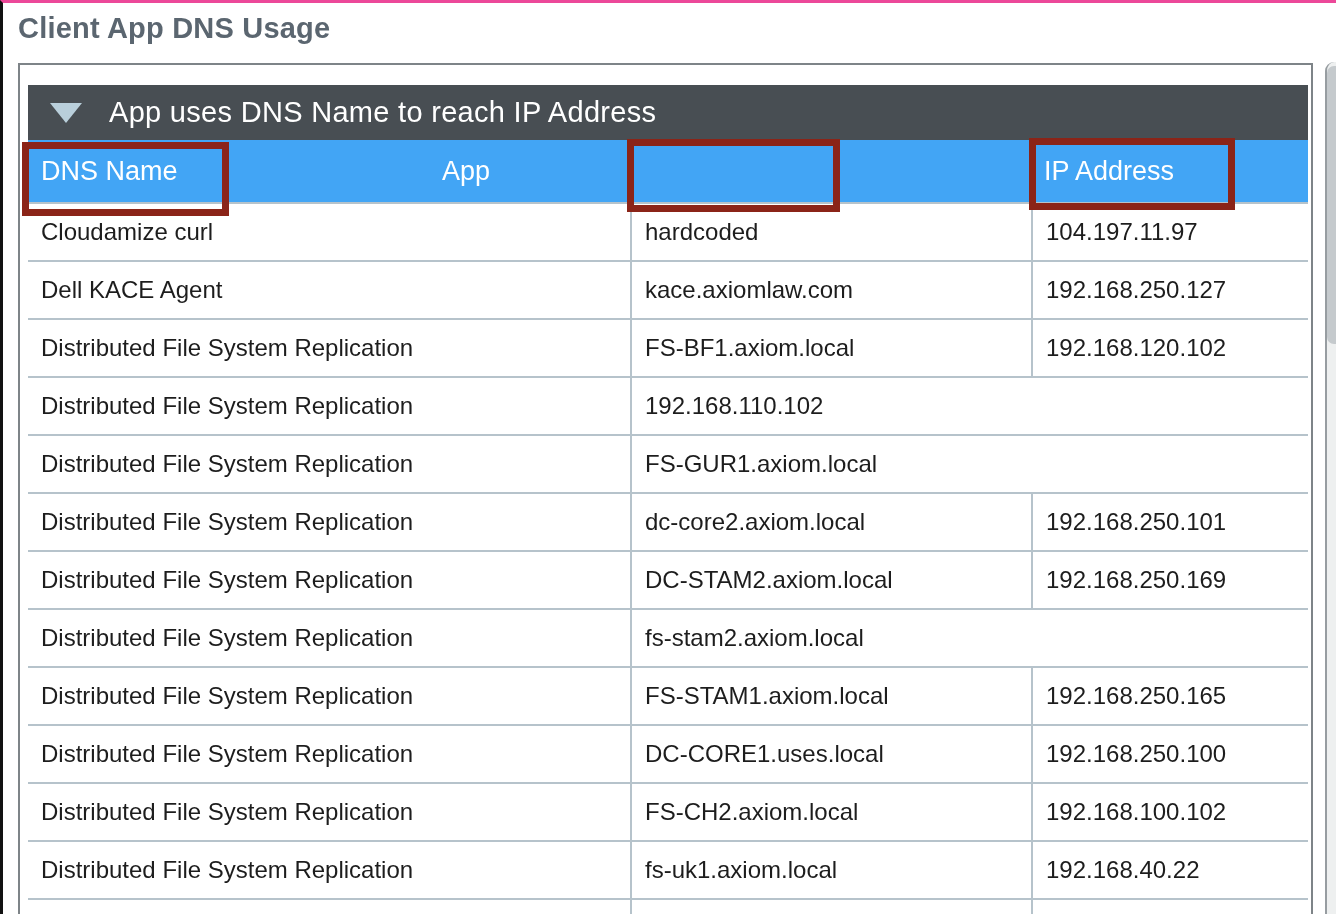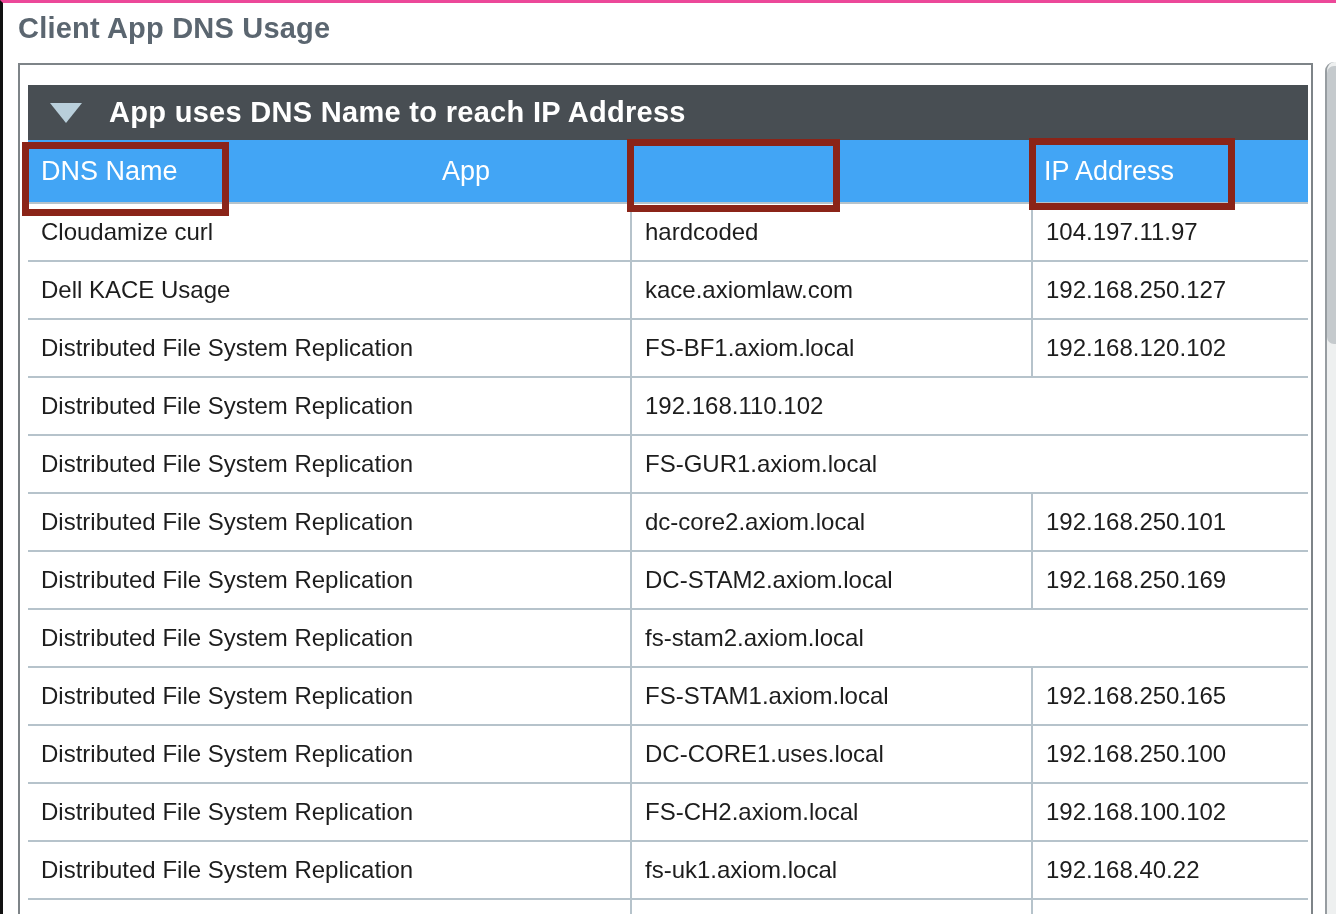--- a/index.html
+++ b/index.html
@@ -40,21 +40,21 @@
   }
   .tri {
     margin-left:22px;
     width:0; height:0;
     border-left:16px solid transparent;
     border-right:16px solid transparent;
     border-top:20px solid var(--tri-color,#b9cfdb);
   }
   .panel-title {
     margin-left:27px;
-    color:#ffffff; font-size:29px; font-weight:700;
+    color:#ffffff; font-size:29px; font-weight:400;
     letter-spacing:0.3px;
     white-space:nowrap;
   }
 
   .thead {
     height:64px;
     background:var(--accent-blue,#42a5f5);
     display:flex; align-items:center;
     box-sizing:border-box;
     border-bottom:2px solid var(--divider,#b6c3cb);
@@ -131,21 +131,21 @@
       <div class="th col-ip">IP Address</div>
     </div>
 
     <div class="tbody">
       <div class="tr">
         <div class="td col-app">Cloudamize curl</div>
         <div class="td col-dns">hardcoded</div>
         <div class="td col-ip">104.197.11.97</div>
       </div>
       <div class="tr">
-        <div class="td col-app">Dell KACE Usage</div>
+        <div class="td col-app">Dell KACE Agent</div>
         <div class="td col-dns">kace.axiomlaw.com</div>
         <div class="td col-ip">192.168.250.127</div>
       </div>
       <div class="tr">
         <div class="td col-app">Distributed File System Replication</div>
         <div class="td col-dns">FS-BF1.axiom.local</div>
         <div class="td col-ip">192.168.120.102</div>
       </div>
       <div class="tr">
         <div class="td col-app">Distributed File System Replication</div>

